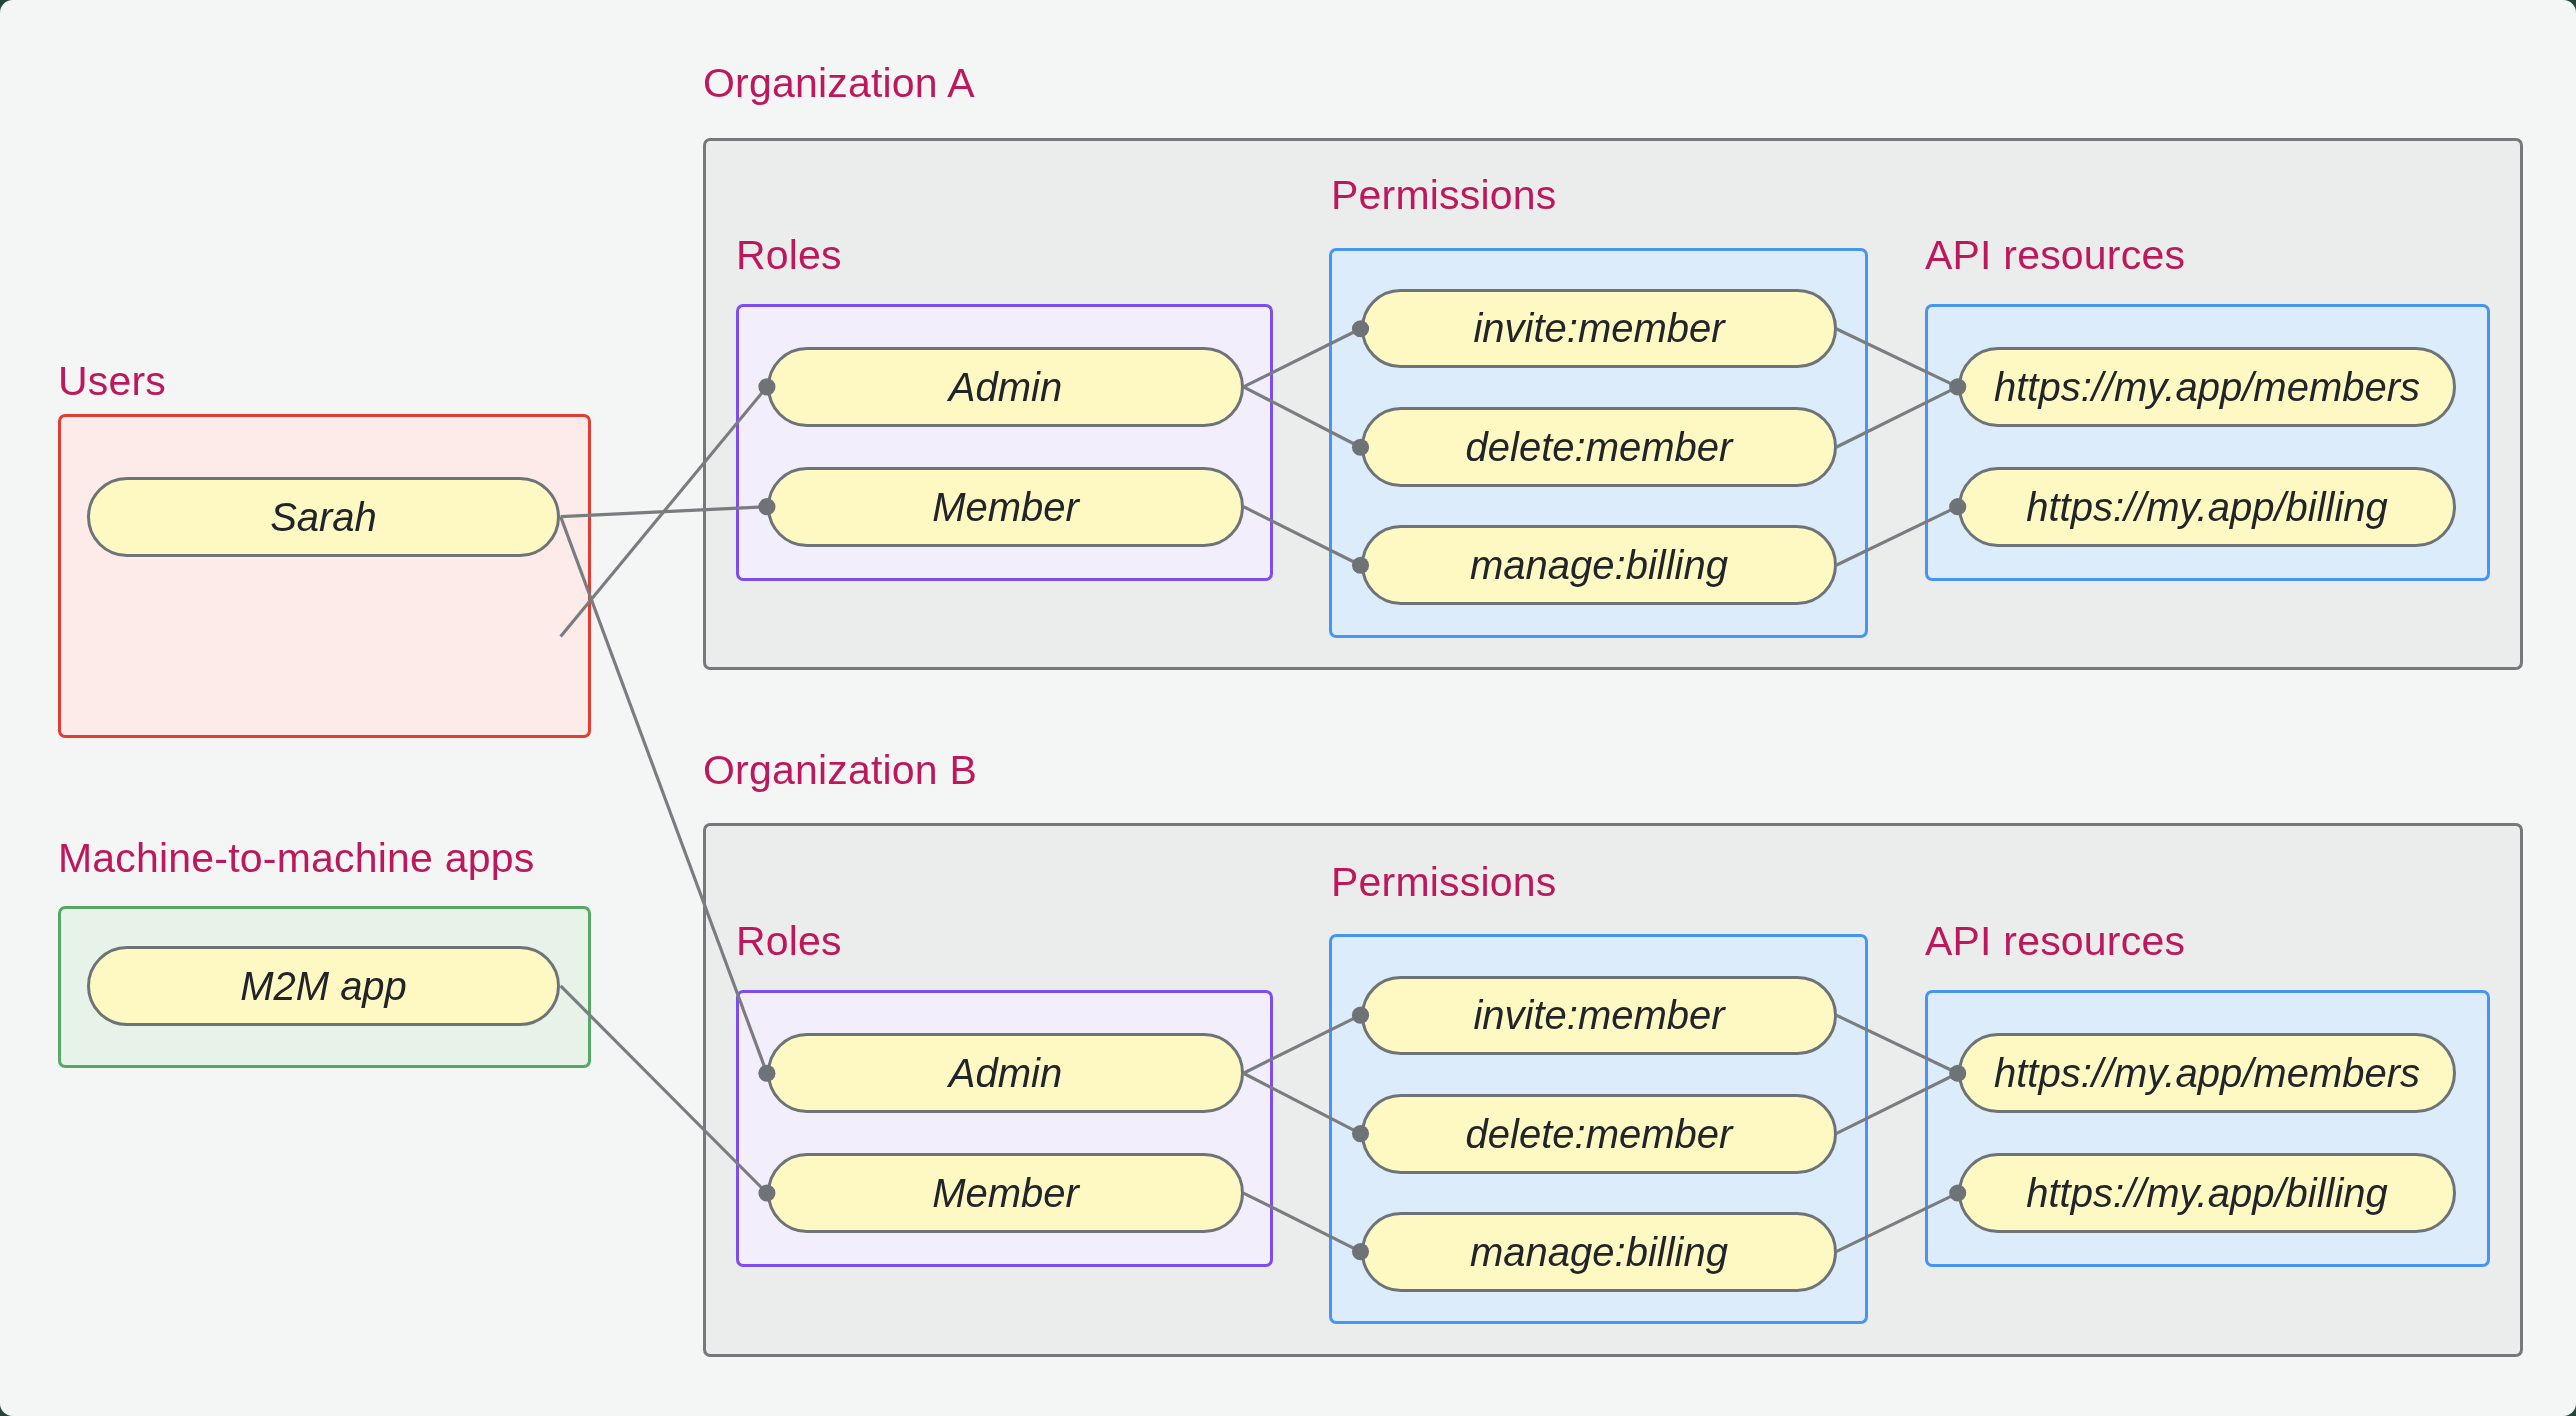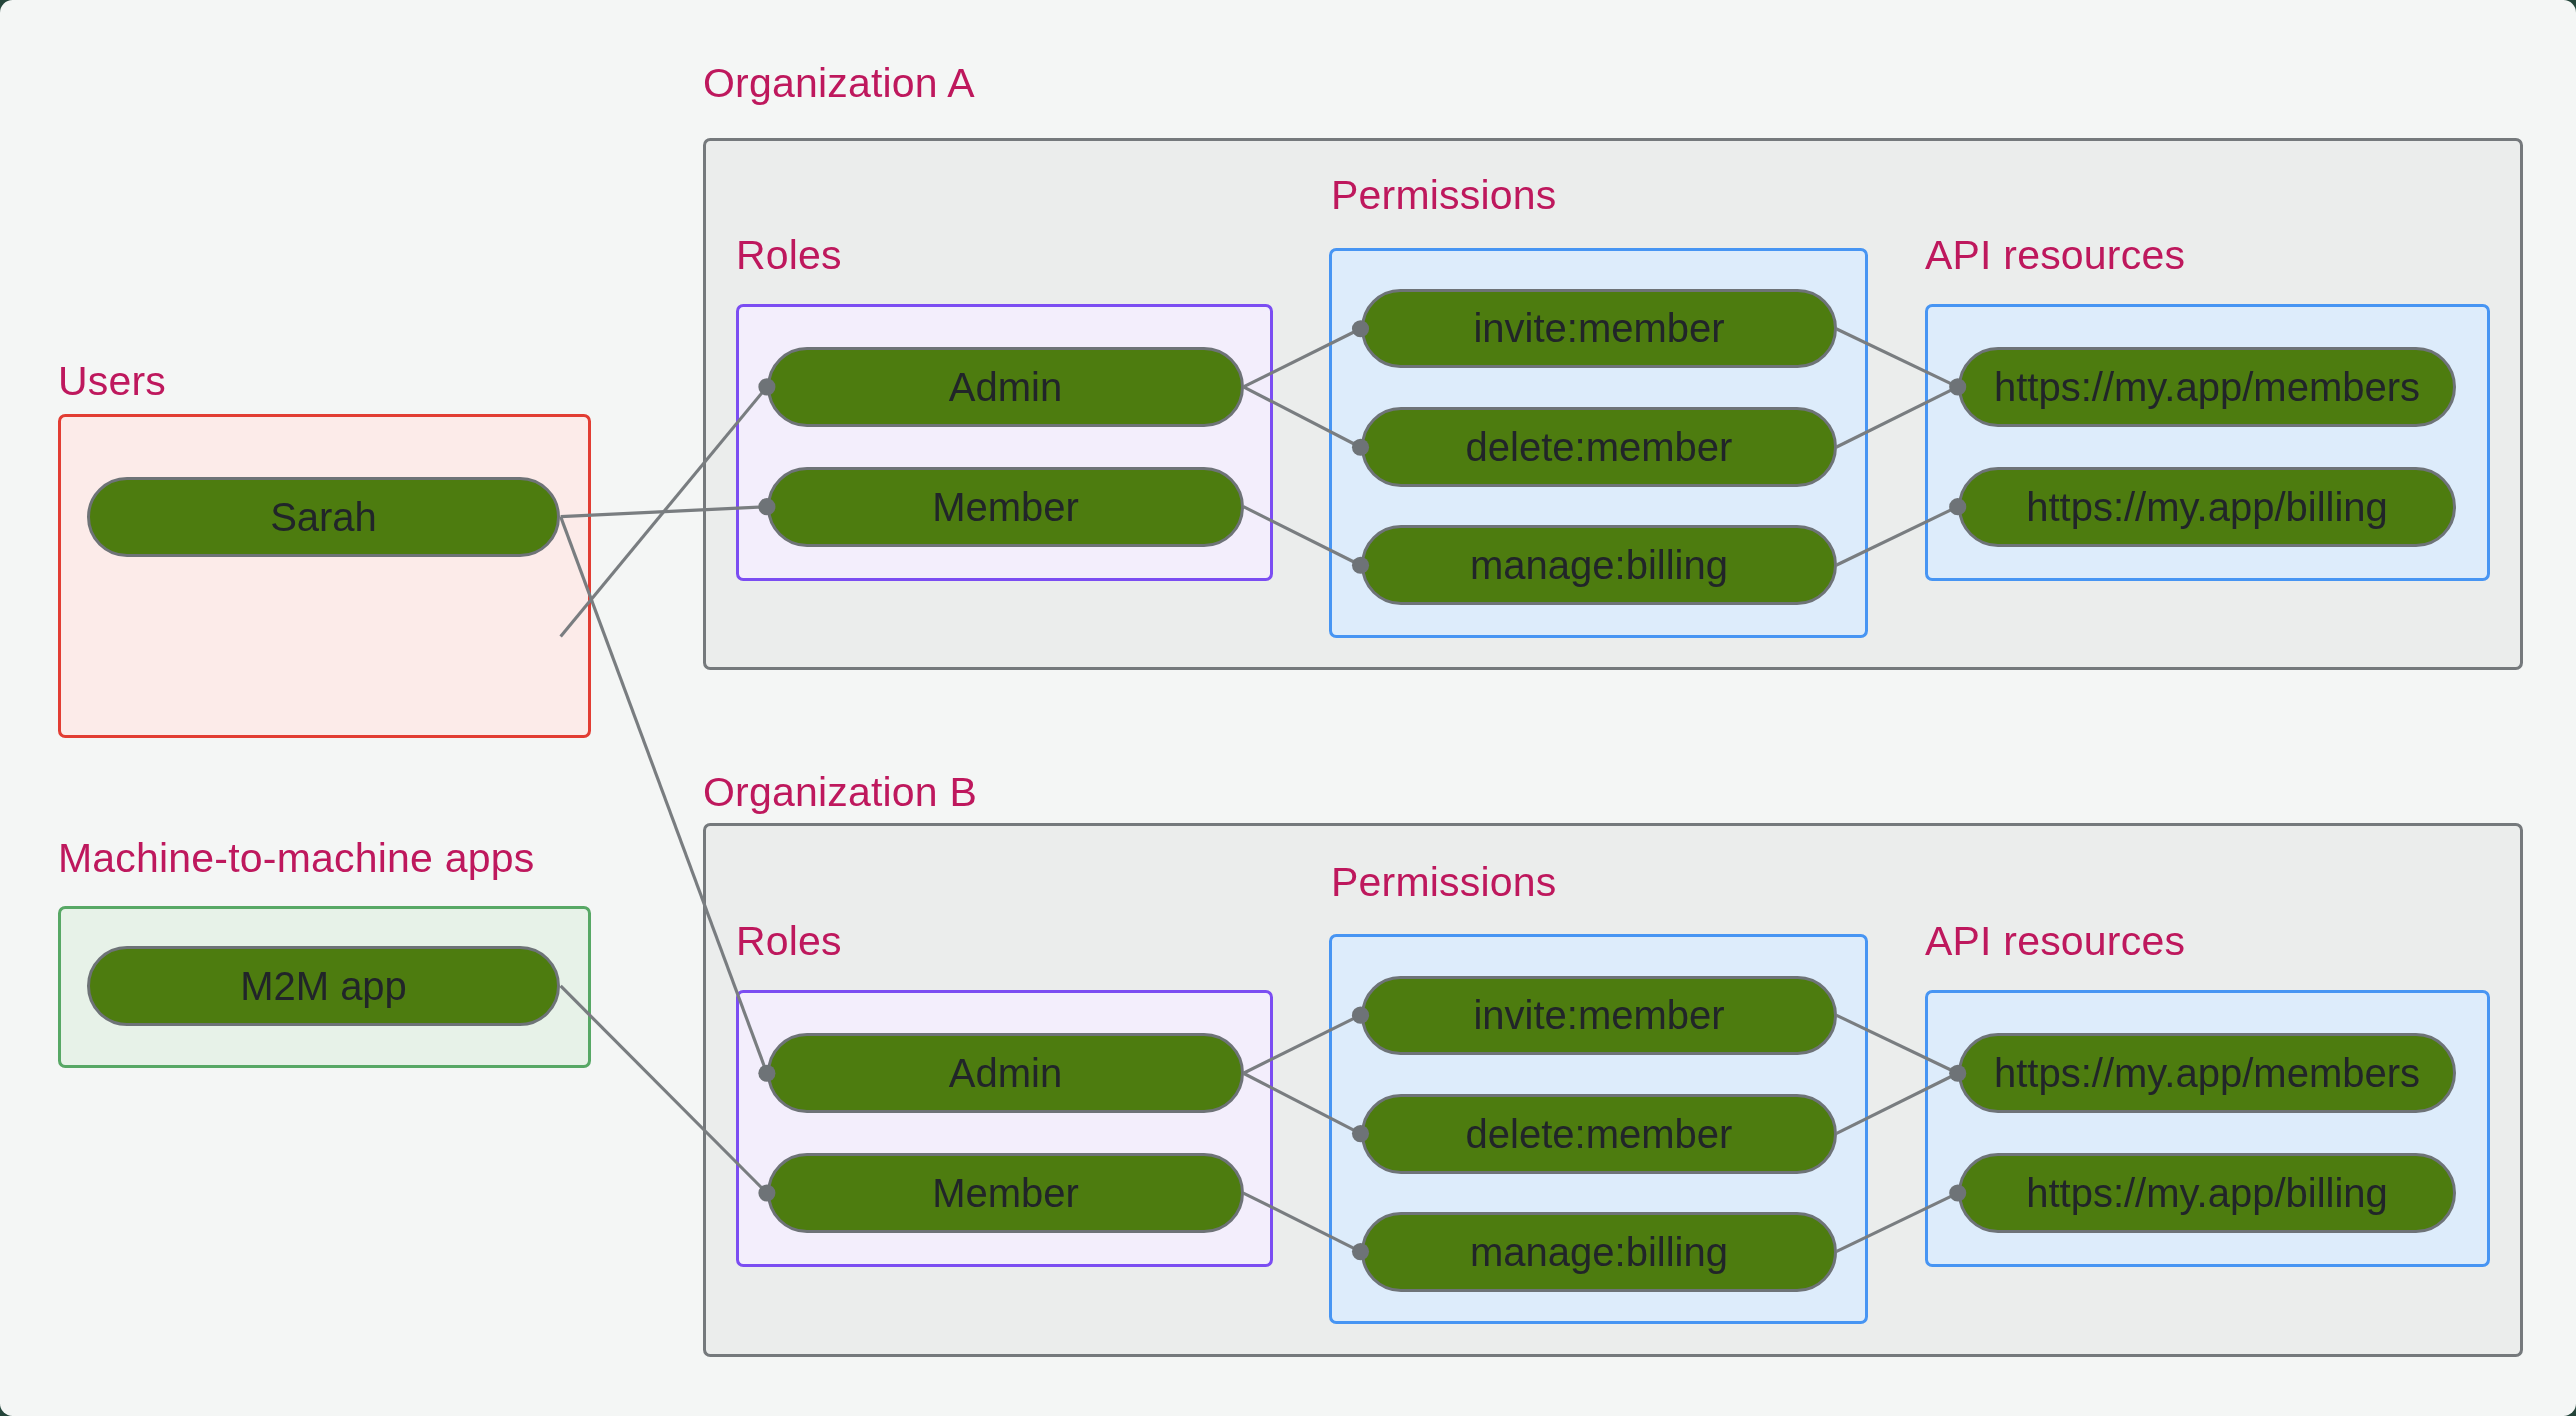--- a/index.html
+++ b/index.html
@@ -45,29 +45,30 @@
     background: #f3eefc;
     border: 3.6px solid #7b4df2;
   }
   .blue-box {
     background: #ddecfb;
     border: 3.6px solid #4795f3;
   }
   .pill {
     position: absolute;
     box-sizing: border-box;
-    background: #4d7c0f;
+    background: #fef9c3;
     border: 3.2px solid #6e7377;
     border-radius: 41px;
     display: flex;
     align-items: center;
     justify-content: center;
     font-size: 40px;
     color: #212529;
     white-space: nowrap;
+    font-style: italic;
   }
   #edge-layer {
     position: absolute;
     left: 0;
     top: 0;
     pointer-events: none;
   }
 </style>
 </head>
 <body>
@@ -94,21 +95,21 @@
   <div class="group-box blue-box" style="left:1329px; top:248px; width:539px; height:390px;"></div>
   <div class="pill" style="left:1361px; top:289px; width:476px; height:79px;">invite:member</div>
   <div class="pill" style="left:1361px; top:407px; width:476px; height:80px;">delete:member</div>
   <div class="pill" style="left:1361px; top:525px; width:476px; height:80px;">manage:billing</div>
 
   <div class="section-title" style="left:1925px; top:231px;">API resources</div>
   <div class="group-box blue-box" style="left:1925px; top:304px; width:565px; height:277px;"></div>
   <div class="pill" style="left:1958px; top:347px; width:498px; height:80px;">https://my.app/members</div>
   <div class="pill" style="left:1958px; top:467px; width:498px; height:80px;">https://my.app/billing</div>
 
-  <div class="section-title" style="left:703px; top:768px;">Organization B</div>
+  <div class="section-title" style="left:703px; top:746px;">Organization B</div>
   <div class="group-box org-box" style="left:703px; top:823px; width:1820px; height:534px;"></div>
 
   <div class="section-title" style="left:736px; top:917px;">Roles</div>
   <div class="group-box roles-box" style="left:736px; top:990px; width:537px; height:277px;"></div>
   <div class="pill" style="left:767px; top:1033px; width:477px; height:80px;">Admin</div>
   <div class="pill" style="left:767px; top:1153px; width:477px; height:80px;">Member</div>
 
   <div class="section-title" style="left:1331px; top:858px;">Permissions</div>
   <div class="group-box blue-box" style="left:1329px; top:934px; width:539px; height:390px;"></div>
   <div class="pill" style="left:1361px; top:976px; width:476px; height:79px;">invite:member</div>

